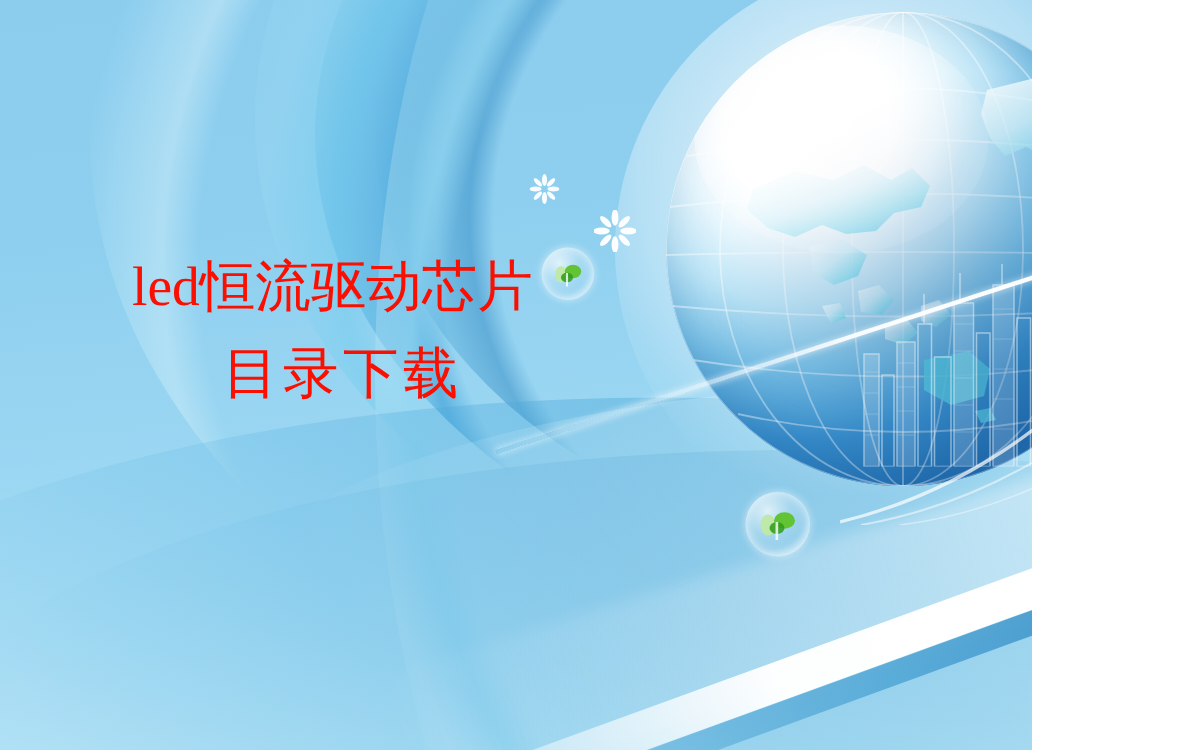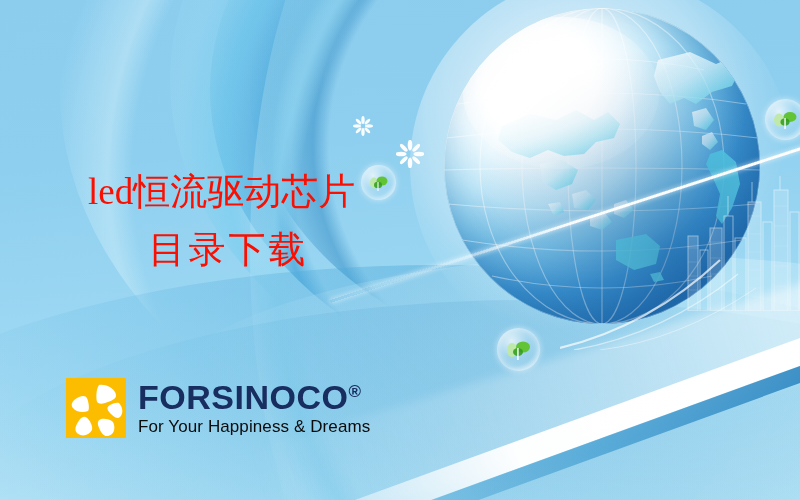--- a/index.html
+++ b/index.html
@@ -2,21 +2,21 @@
 <html><head>
 <meta charset="utf-8">
 <style>
   html, body {
     margin: 0;
     padding: 0;
     background: #ffffff;
   }
   #banner {
     position: relative;
-    width: 800px;
+    width: 688px;
     height: 500px;
     overflow: hidden;
     font-family: "Liberation Sans", sans-serif;
     background: linear-gradient(175deg, #8ccdee 0%, #8ecfef 30%, #9ad6f2 55%, #a8ddf4 75%, #bce6f7 100%);
   }
 
   
   .layer { position: absolute; pointer-events: none; }
 
   
@@ -426,31 +426,14 @@
       <ellipse cx="20" cy="23" rx="4.6" ry="3.8" fill="#2f9b18" opacity="0.85"></ellipse>
       <rect x="19.2" y="19" width="1.7" height="11" fill="#ffffff" opacity="0.8"></rect>
     </svg>
   </div>
 
   <div id="headline">
     <div class="headline-line headline-line-1">led恒流驱动芯片</div>
     <div class="headline-line headline-line-2">目录下载</div>
   </div>
 
-  <div id="logo">
-    <div id="logo-mark">
-      <svg viewBox="0 0 60 60" width="60" height="60" xmlns="http://www.w3.org/2000/svg">
-        <g fill="#ffffff">
-          <path d="M33 7 C41 6 49 11 50 17 C50.5 21 45 23 39 25 C34.5 26.4 31.5 25.5 30.8 23 C30 19.5 30 11 33 7 Z"></path>
-          <path d="M53 25 C57 29 57.5 36 54 39 C51 41.5 47 38.5 43.5 34.5 C41 31.8 40.8 29.3 42.6 28 C45.3 26 50 24 53 25 Z"></path>
-          <path d="M47 44 C50 50 48 57 42 58 C37.5 58.8 34.5 54 32.5 48.5 C31.2 44.8 32 42 34.5 41.2 C38 40.2 44 41 47 44 Z"></path>
-          <path d="M26 52 C23 57.5 16 59 11.5 55.5 C7.8 52.6 9.5 47.5 13 42.5 C15.6 38.9 18.3 38 20.5 39.6 C23.5 41.8 27 48 26 52 Z"></path>
-          <path d="M22 33 C17 35 9.5 34 6.5 29.5 C4 25.7 7.5 21.5 13 19 C17 17.2 19.8 17.8 21 20.2 C22.5 23.4 23.8 30.5 22 33 Z"></path>
-        </g>
-      </svg>
-    </div>
-    <div id="logo-text">
-      <div id="logo-wordmark"><span>FORSINOCO</span><span class="reg">®</span></div>
-      <div id="logo-tagline">For Your Happiness &amp; Dreams</div>
-    </div>
-  </div>
 
 </div>
 
 </body></html>

